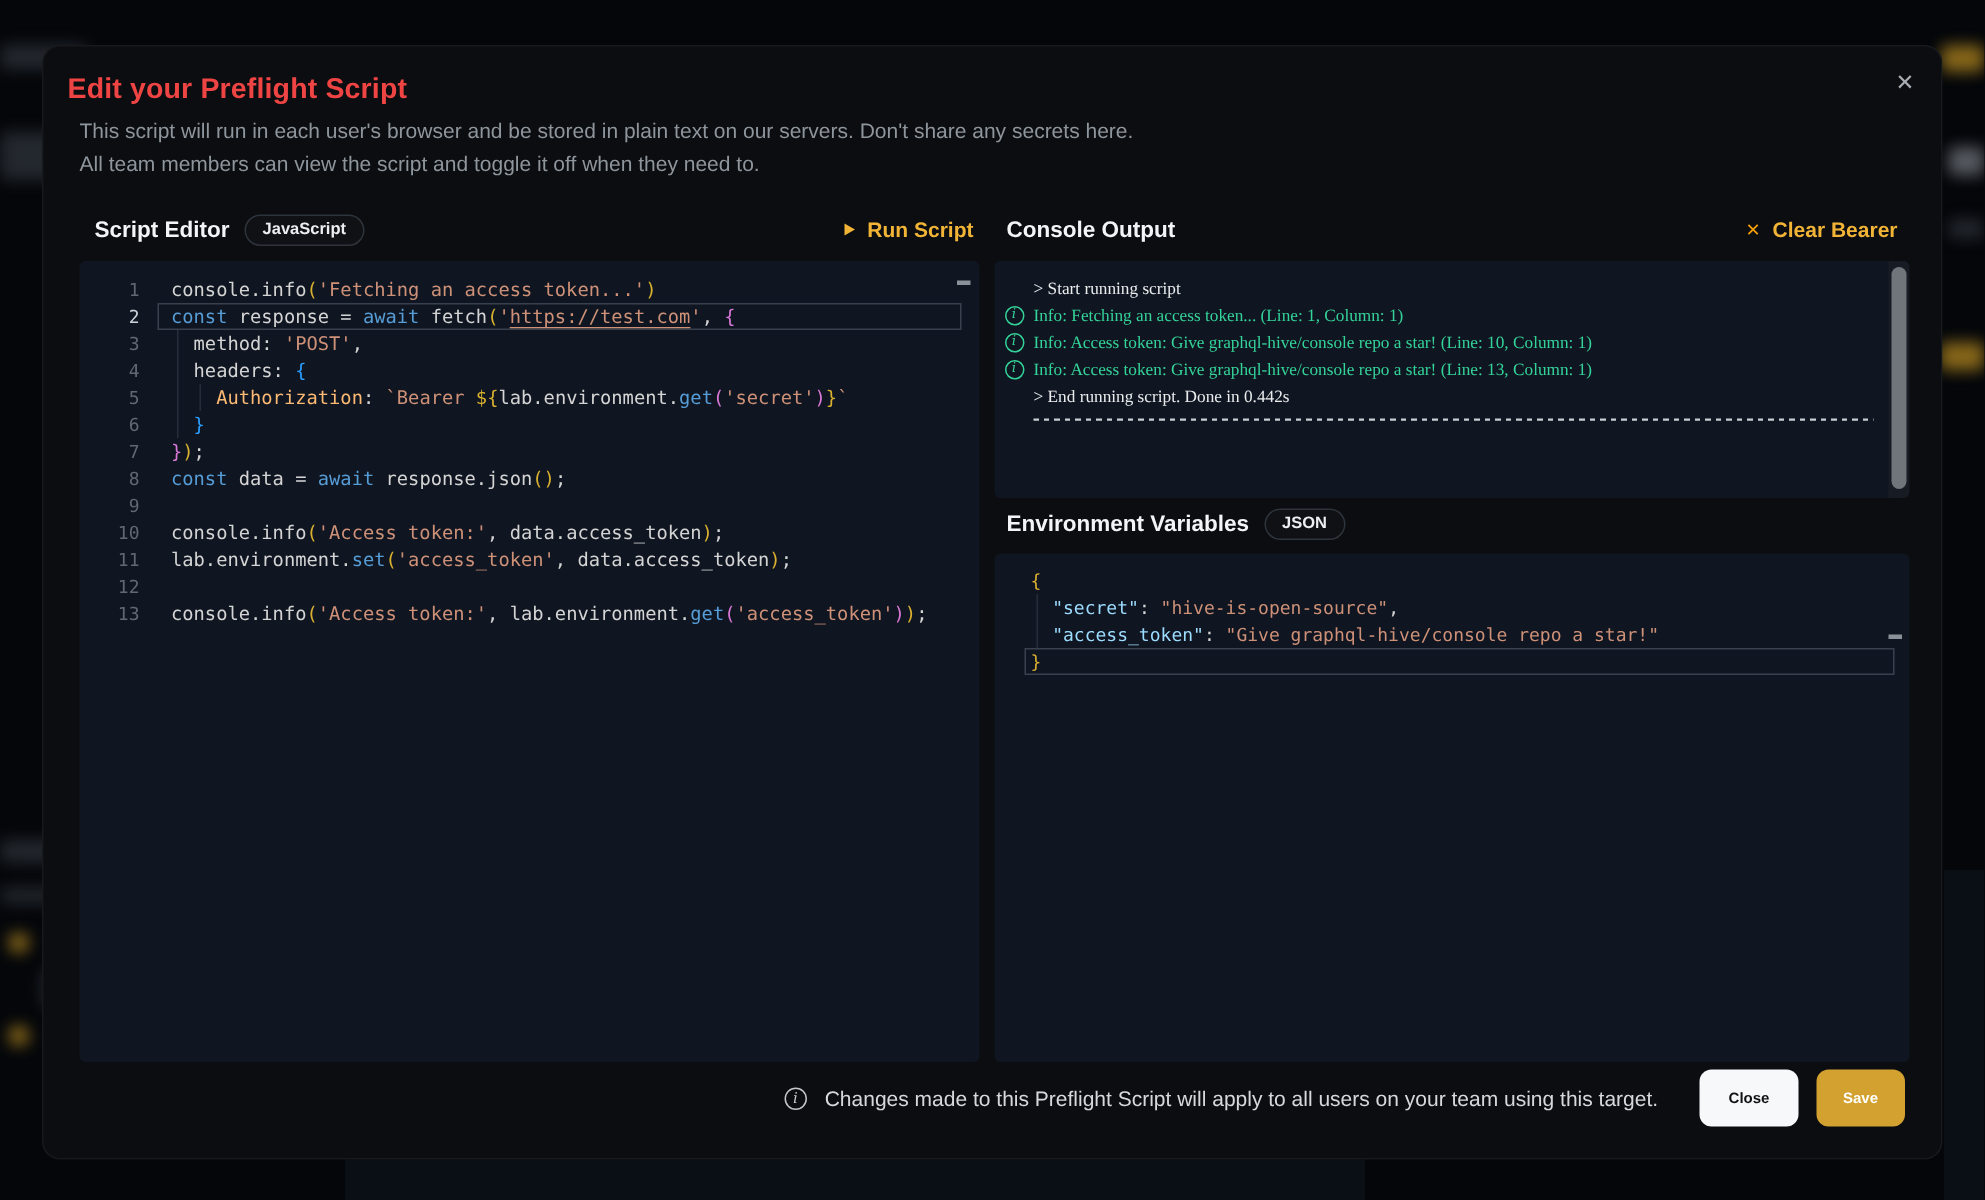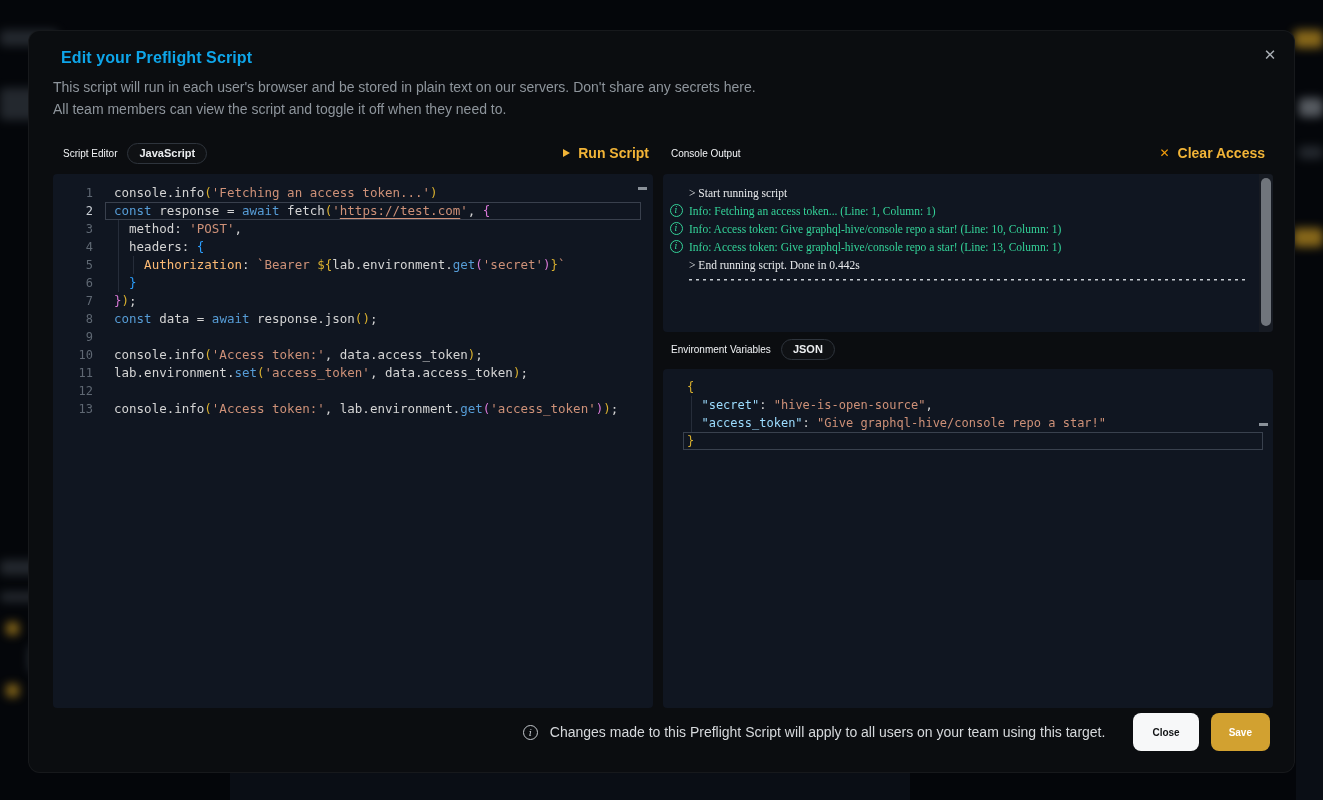--- a/index.html
+++ b/index.html
@@ -15,26 +15,26 @@
   .bg-panel { position:absolute; background:#0a0e15; }
 
   
   .modal { position:absolute; left:28px; top:30px; width:1267px; height:743px;
     background:#0b0d10; border:1px solid rgba(255,255,255,0.05); border-radius:12px; }
 
   .dlg-close { position:absolute; top:12px; right:12px; width:24px; height:24px;
     background:transparent; border:none; color:#a9aeb4; font-size:15px; cursor:pointer;
     display:flex; align-items:center; justify-content:center; }
 
-  .dlg-title { position:absolute; left:32px; top:18px; font-size:16px; font-weight:700;
-    color:#0ea5e9; letter-spacing:.1px; }
+  .dlg-title { position:absolute; left:16px; top:18px; font-size:19px; font-weight:700;
+    color:#ef4444; letter-spacing:.1px; }
   .desc { position:absolute; left:24px; color:#8e959c; font-size:14px; }
   .desc.l1 { top:48px; } .desc.l2 { top:70px; }
 
-  .sec-title { font-size:10px; font-weight:400; color:#f2f4f6; }
+  .sec-title { font-size:15px; font-weight:700; color:#f2f4f6; }
   .badge { display:inline-block; margin-left:10px; padding:3px 11px 4px; border:1px solid #2e343c;
     border-radius:999px; font-size:11px; font-weight:700; color:#eceef0; background:rgba(255,255,255,0.02); }
 
   .hdr { position:absolute; display:flex; align-items:center; height:24px; }
   .hdr-left { left:34px; top:110px; width:586px; }
   .hdr-console { left:642px; top:110px; width:594px; }
   .hdr-env { left:642px; top:306px; width:594px; }
   .hdr .spacer { flex:1; }
 
   .run-btn, .clear-btn { display:flex; align-items:center; gap:8px; background:transparent; border:none;
@@ -194,21 +194,21 @@
       <div class="guide" style="left:65px;top:46px;height:72px"></div>
       <div class="guide" style="left:80px;top:82px;height:18px"></div>
       <div class="rdash" style="right:6px;top:13px"></div>
     </div>
 
     <div class="hdr hdr-console">
       <span class="sec-title">Console Output</span>
       <span class="spacer"></span>
       <button class="clear-btn">
         <span class="clear-x">✕</span>
-        <span>Clear Access</span>
+        <span>Clear Bearer</span>
       </button>
     </div>
 
     <div class="console-panel">
       <div id="console-entries">
           <div class="entry plain">
             <span class="eicon"></span>
             <span class="etext">&gt; Start running script</span>
           </div>
           <div class="entry info">

